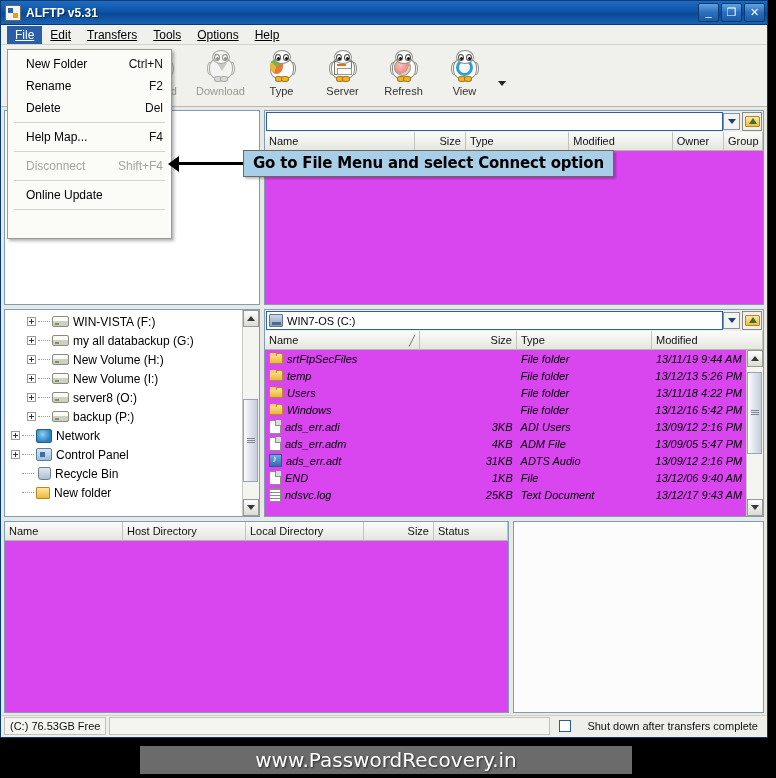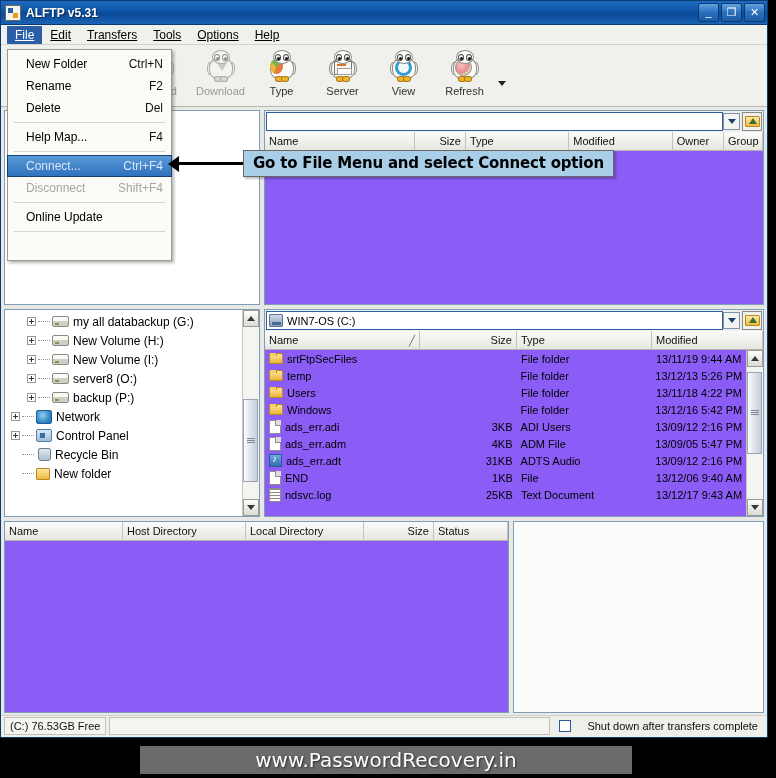--- a/index.html
+++ b/index.html
@@ -247,21 +247,21 @@
   .colhead .ch {
     background: linear-gradient(to bottom,#fbfbfa,#e6e6e0);
     border-right: 1px solid #c3c3bb; border-bottom: 1px solid #b4b4ac;
     font-size: 11px; color: #111; display: flex; align-items: center;
     padding: 0 4px; overflow: hidden; white-space: nowrap;
   }
   .ch.num { justify-content: flex-end; }
   .ch .sortmark { margin-left: auto; color: #666; font-size: 10px; }
 
   
-  .listbody { flex: 1 1 auto; position: relative; overflow: hidden; background: #8b5cf6; }
+  .listbody { flex: 1 1 auto; position: relative; overflow: hidden; background: #d946ef; font-style: italic; }
   .row { display: flex; height: 17px; align-items: center; font-size: 11px; color: #000; }
   .cell { padding: 0 4px; overflow: hidden; white-space: nowrap; display: flex; align-items: center; }
   .cell.num { justify-content: flex-end; }
 
   .ico { width: 15px; height: 14px; margin-right: 4px; position: relative; flex: 0 0 auto; }
   .ico.folder {
     background: linear-gradient(to bottom,#ffe39a,#eab53b);
     border: 1px solid #b98a1f; border-radius: 1px 2px 1px 1px;
     width: 14px; height: 11px;
   }
@@ -568,43 +568,43 @@
             </div>
         </div>
         <div class="tb-label">Server</div>
       </div>
       <div class="tb-btn">
         <div class="tb-ico">
           <div class="peng">
               <div class="wing l"></div>
               <div class="wing r"></div>
               <div class="body"></div>
-              <div class="view-circ"></div>
+              <div class="ref-circ"></div>
               <div class="head"></div>
               <div class="eye l"></div>
               <div class="eye r"></div>
               <div class="feet"></div>
             </div>
         </div>
-        <div class="tb-label">View</div>
+        <div class="tb-label">Refresh</div>
       </div>
       <div class="tb-btn">
         <div class="tb-ico">
           <div class="peng">
               <div class="wing l"></div>
               <div class="wing r"></div>
               <div class="body"></div>
-              <div class="ref-circ"></div>
+              <div class="view-circ"></div>
               <div class="head"></div>
               <div class="eye l"></div>
               <div class="eye r"></div>
               <div class="feet"></div>
             </div>
         </div>
-        <div class="tb-label">Refresh</div>
+        <div class="tb-label">View</div>
       </div>
       <div class="tb-arrow">
           <i></i>
         </div>
     </div>
 
     <div class="main">
 
       <div class="top-row">
         <div class="pane pane-left">
@@ -633,20 +633,27 @@
             <div class="ch" style="flex:1 1 auto">Group</div>
           </div>
           <div class="listbody"></div>
         </div>
       </div>
 
       <div class="mid-row">
         <div class="pane pane-left">
           <div style="display:flex;flex:1 1 auto;overflow:hidden">
             <div class="tree">
+              <div class="tnode">
+                <span class="indent" style="width:22px"></span>
+                  <span class="plus"></span>
+                  <span class="dots"></span>
+                <span class="tico drive"></span>
+                <span>WIN-VISTA (F:)</span>
+              </div>
               <div class="tnode">
                 <span class="indent" style="width:22px"></span>
                   <span class="plus"></span>
                   <span class="dots"></span>
                 <span class="tico drive"></span>
                 <span>my all databackup (G:)</span>
               </div>
               <div class="tnode">
                 <span class="indent" style="width:22px"></span>
                   <span class="plus"></span>
@@ -875,24 +882,20 @@
       <div class="fm-item">
         <span class="fm-label">Delete</span>
         <span class="fm-key">Del</span>
       </div>
       <div class="fm-sep"></div>
       <div class="fm-item">
         <span class="fm-label">Help Map...</span>
         <span class="fm-key">F4</span>
       </div>
       <div class="fm-sep"></div>
-      <div class="fm-item selected">
-        <span class="fm-label">Connect...</span>
-        <span class="fm-key">Ctrl+F4</span>
-      </div>
       <div class="fm-item disabled">
         <span class="fm-label">Disconnect</span>
         <span class="fm-key">Shift+F4</span>
       </div>
       <div class="fm-sep"></div>
       <div class="fm-item">
         <span class="fm-label">Online Update</span>
         <span class="fm-key"></span>
       </div>
       <div class="fm-sep"></div>

